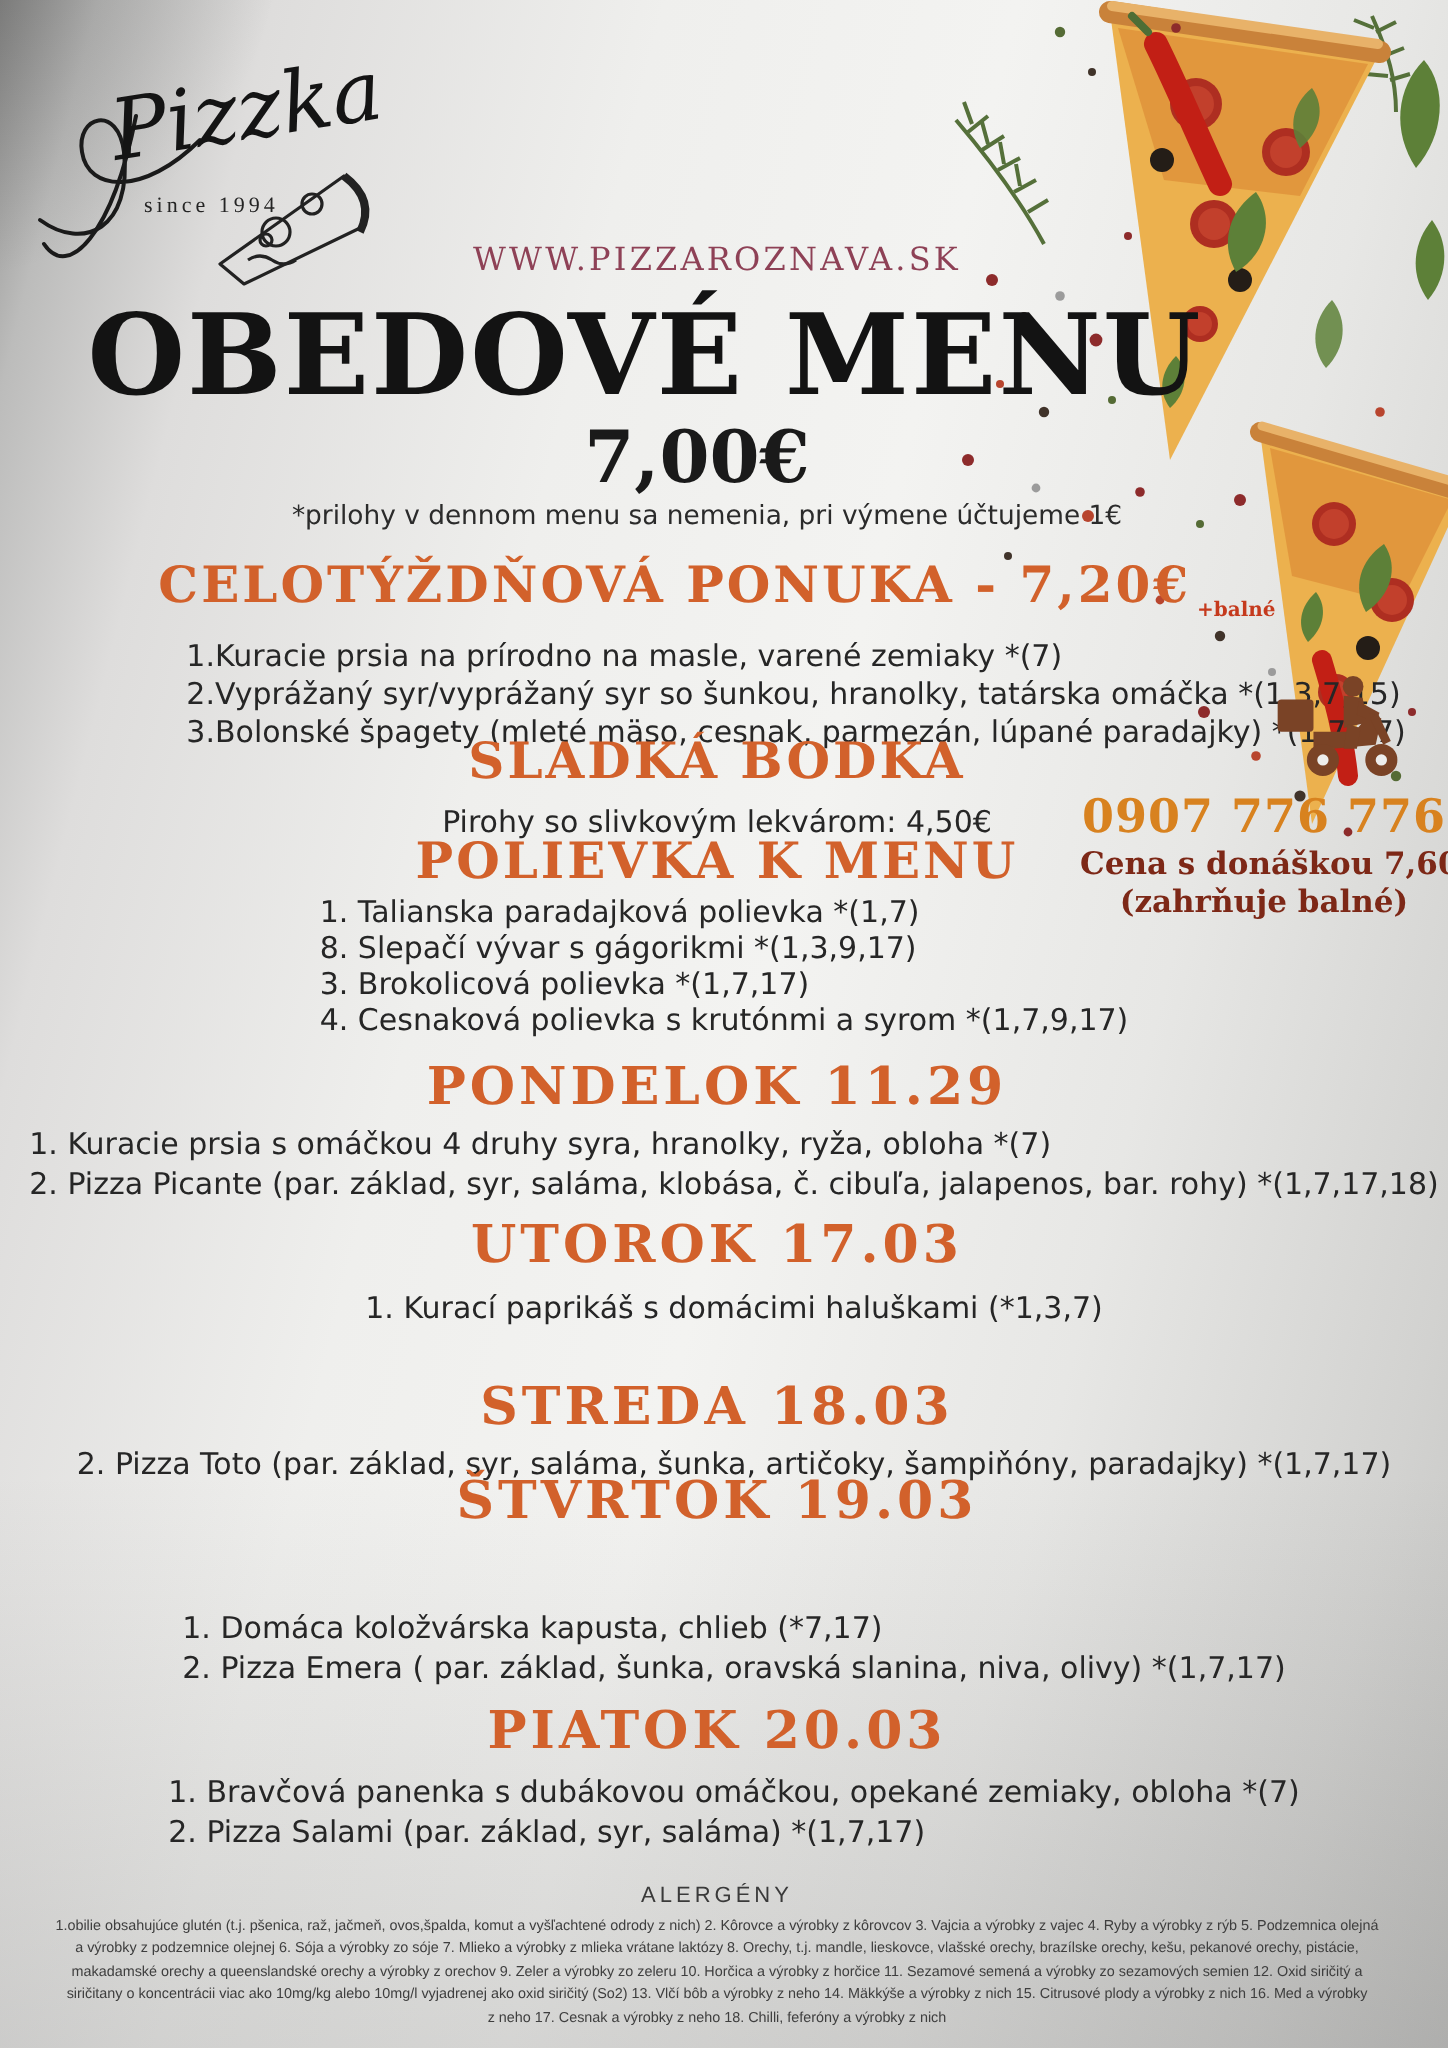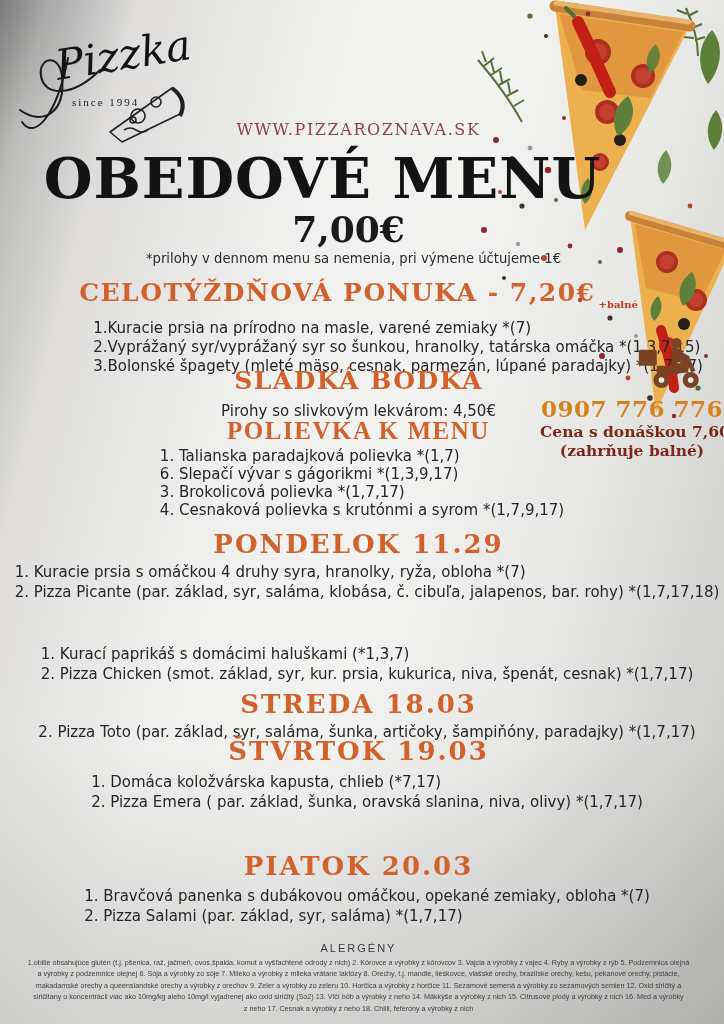--- a/index.html
+++ b/index.html
@@ -29,26 +29,26 @@
   .li{color:#262626;font-size:15px;}
   .weekly-list .li{line-height:19px;}
   .soup-list .li{line-height:18px;}
   .day-list .li{line-height:20px;margin-left:10px;}
   .center-line{color:#262626;font-size:15px;line-height:19px;margin-top:12px;}
 
   .hd-weekly{top:278px;}
   .ls-weekly{top:319px;margin-left:36px;}
   .hd-sweet{top:366px;}
   .tx-sweet{top:390px;}
-  .hd-soup{top:416px;font-family:Liberation Serif, serif;}
+  .hd-soup{top:416px;}
   .ls-soup{top:447px;}
   .hd-d0{top:528px;} .ls-d0{top:562px;}
   .hd-d1{top:607px;} .ls-d1{top:644px;}
   .hd-d2{top:688px;} .ls-d2{top:722px;}
-  .hd-d3{top:735px;} .ls-d3{top:772px;}
+  .hd-d3{top:735px;} .ls-d3{top:804px;}
   .hd-d4{top:850px;} .ls-d4{top:886px;}
 
   .delivery{position:absolute;left:540px;top:334px;width:184px;text-align:center;}
   .scooter-svg{display:block;margin-left:96px;}
   .phone{font-family:"DejaVu Serif",serif;font-weight:700;font-size:23px;line-height:26px;color:#d8821f;margin-top:4px;letter-spacing:0.5px;white-space:nowrap;}
   .dline{font-family:"DejaVu Serif",serif;font-weight:700;font-size:15.5px;line-height:19px;color:#7d2817;white-space:nowrap;}
 
   .allerg-head{top:941px;font-size:11px;line-height:14px;letter-spacing:2px;color:#3a3a3a;font-weight:500;font-family:"Liberation Sans",sans-serif;}
   .allerg-lines{top:957px;}
   .aline{font-family:"Liberation Sans",sans-serif;font-size:7.2px;line-height:11.4px;color:#3e3e3e;font-weight:500;white-space:nowrap;text-align:center;}
@@ -185,21 +185,21 @@
     </div>
   </div>
 
   <div class="sec ohead hd-sweet">SLADKÁ BODKA</div>
   <div class="sec center-line tx-sweet">Pirohy so slivkovým lekvárom: 4,50€</div>
 
   <div class="sec ohead hd-soup">POLIEVKA K MENU</div>
   <div class="lw ls-soup soup-list">
     <div class="in">
       <div class="li">1. Talianska paradajková polievka *(1,7)</div>
-      <div class="li">6. Slepačí vývar s gágorikmi *(1,3,9,17)</div>
+      <div class="li">8. Slepačí vývar s gágorikmi *(1,3,9,17)</div>
       <div class="li">3. Brokolicová polievka *(1,7,17)</div>
       <div class="li">4. Cesnaková polievka s krutónmi a syrom *(1,7,9,17)</div>
     </div>
   </div>
 
   <div class="delivery">
     <svg class="scooter-svg" width="66" height="58" viewBox="0 0 70 58">
       <g fill="#7a4326">
         <circle cx="43" cy="8" r="5.5"></circle>
         <path d="M38 13 l10 1 3 13 -13 3 z"></path>
@@ -220,24 +220,24 @@
   </div>
 
   <div class="sec ohead day-head hd-d0">PONDELOK 11.29</div>
   <div class="lw ls-d0 day-list">
     <div class="in">
       <div class="li">1. Kuracie prsia s omáčkou 4 druhy syra, hranolky, ryža, obloha *(7)</div>
       <div class="li">2. Pizza Picante (par. základ, syr, saláma, klobása, č. cibuľa, jalapenos, bar. rohy) *(1,7,17,18)</div>
     </div>
   </div>
 
+  <div class="sec ohead day-head hd-d1">UTOROK 17.03</div>
   <div class="lw ls-d1 day-list">
     <div class="in">
       <div class="li">1. Kurací paprikáš s domácimi haluškami (*1,3,7)</div>
-      <div class="li">2. Pizza Chicken (smot. základ, syr, kur. prsia, kukurica, niva, špenát, cesnak) *(1,7,17)</div>
     </div>
   </div>
 
   <div class="sec ohead day-head hd-d2">STREDA 18.03</div>
   <div class="lw ls-d2 day-list">
     <div class="in">
       <div class="li">2. Pizza Toto (par. základ, syr, saláma, šunka, artičoky, šampiňóny, paradajky) *(1,7,17)</div>
     </div>
   </div>
 

